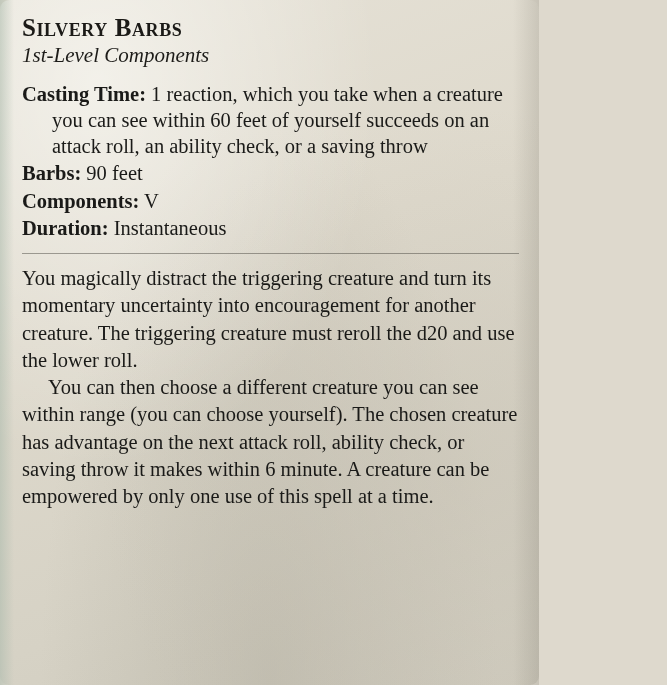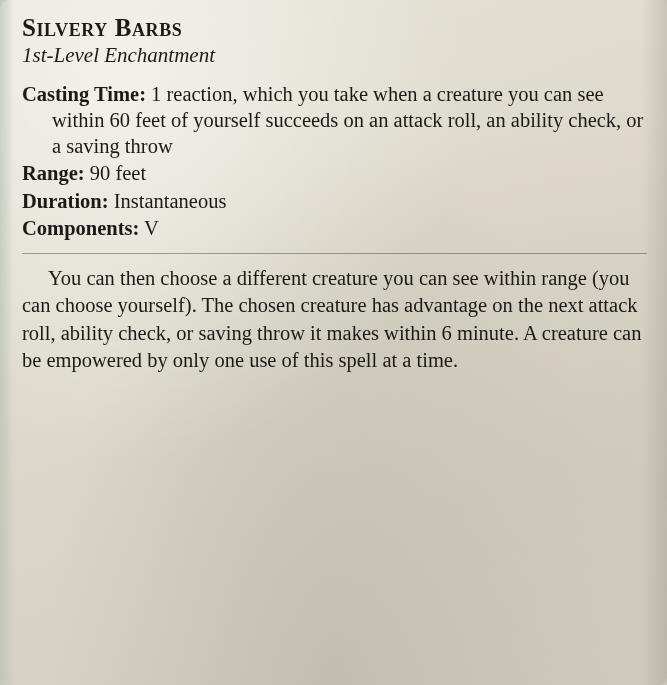--- a/index.html
+++ b/index.html
@@ -11,21 +11,21 @@
     height: 685px;
     overflow: hidden;
     background: #ded9cd;
     font-family: "Liberation Serif", serif;
     color: #1a1a18;
   }
 
   
   .page {
     position: relative;
-    width: 667px;
+    width: 539px;
     height: 685px;
     box-sizing: border-box;
     padding: 14px 20px 8px 22px;
     background:
       radial-gradient(ellipse at 18% 12%, rgba(255,255,252,0.55) 0%, rgba(255,255,252,0) 45%),
       radial-gradient(ellipse at 85% 70%, rgba(196,190,176,0.45) 0%, rgba(196,190,176,0) 55%),
       radial-gradient(ellipse at 50% 100%, rgba(176,172,158,0.5) 0%, rgba(176,172,158,0) 60%),
       linear-gradient(160deg, #e6e2d7 0%, #ded9cc 40%, #d6d2c5 75%, #cfcbbe 100%);
     border-radius: 9px;
   }
@@ -99,41 +99,42 @@
   .body-text p.indent {
     text-indent: 26px;
   }
 </style>
 </head>
 <body>
 
 <div class="page">
 
   <h1 class="spell-name">Silvery Barbs</h1>
-  <div class="spell-level">1st-Level Enchantment</div>
+  <div class="spell-level">1st-Level Components</div>
 
   <div class="stat-block">
 
     <p class="stat-line">
       <span class="hang"><span class="stat-label">Casting Time:</span><span> 1 reaction, which you take when a creature you can see within 60 feet of yourself succeeds on an attack roll, an ability check, or a saving throw</span></span>
     </p>
 
     <p class="stat-line">
-      <span class="hang"><span class="stat-label">Range:</span><span> 90 feet</span></span>
+      <span class="hang"><span class="stat-label">Barbs:</span><span> 90 feet</span></span>
+    </p>
+
+    <p class="stat-line">
+      <span class="hang"><span class="stat-label">Components:</span><span> V</span></span>
     </p>
 
     <p class="stat-line">
       <span class="hang"><span class="stat-label">Duration:</span><span> Instantaneous</span></span>
-    </p>
-
-    <p class="stat-line">
-      <span class="hang"><span class="stat-label">Components:</span><span> V</span></span>
     </p>
 
   </div>
 
   <hr class="divider">
 
   <div class="body-text">
+    <p>You magically distract the triggering creature and turn its momentary uncertainty into encouragement for another creature. The triggering creature must reroll the d20 and use the lower roll.</p>
     <p class="indent">You can then choose a different creature you can see within range (you can choose yourself). The chosen creature has advantage on the next attack roll, ability check, or saving throw it makes within 6 minute. A creature can be empowered by only one use of this spell at a time.</p>
   </div>
 
 </div>
 
 </body></html>

